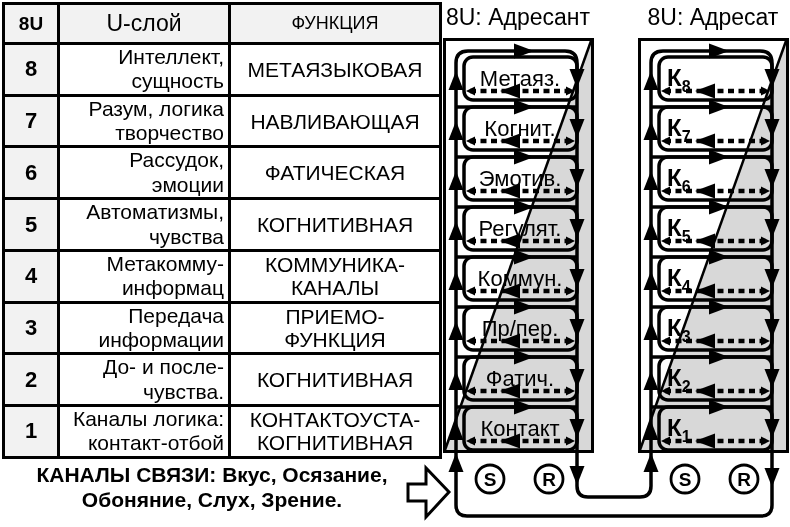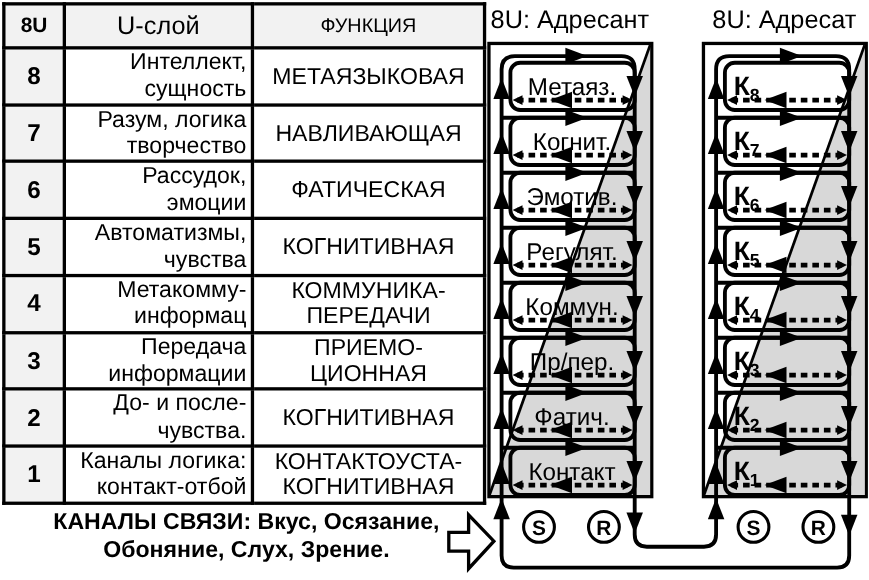--- a/index.html
+++ b/index.html
@@ -12,21 +12,21 @@
   .col-num{width:44px;text-align:center;font-weight:bold;font-size:22px;background:#f2f2f2;}
   .col-layer{width:160px;text-align:right;font-size:21px;line-height:1.16;white-space:pre-line;padding-left:8px;}
   .col-func{width:200px;text-align:center;font-size:21px;line-height:1.1;white-space:pre-line;}
   .utable thead th{height:37px;background:#f2f2f2;}
   .utable tbody th,.utable tbody td{height:47px;}
   .h-num{font-size:19px;font-weight:bold;}
   .h-layer{font-size:23px;font-weight:400;}
   .h-func{font-size:18px;font-weight:400;}
 
   
-  .caption{position:absolute;left:12px;top:462px;width:424px;text-align:center;
+  .caption{position:absolute;left:0;top:462px;width:424px;text-align:center;
            font-size:21px;font-weight:bold;line-height:1.2;white-space:pre-line;}
 
   
   .dtitle{position:absolute;top:4px;width:200px;text-align:center;font-size:23px;font-weight:400;}
   .dtitle.left{left:418px;}
   .dtitle.right{left:613px;}
 
   
   svg.diagram{position:absolute;left:0;top:0;width:790px;height:527px;}
   svg text{font-family:"Liberation Sans",sans-serif;}
@@ -71,28 +71,28 @@
         <th class="col-num">5</th>
         <td class="col-layer">Автоматизмы,
 чувства</td>
         <td class="col-func">КОГНИТИВНАЯ</td>
       </tr>
       <tr>
         <th class="col-num">4</th>
         <td class="col-layer">Метакомму-
 информац</td>
         <td class="col-func">КОММУНИКА-
-ПЕРЕДАЧИ</td>
+КАНАЛЫ</td>
       </tr>
       <tr>
         <th class="col-num">3</th>
         <td class="col-layer">Передача
 информации</td>
         <td class="col-func">ПРИЕМО-
-ЦИОННАЯ</td>
+ФУНКЦИЯ</td>
       </tr>
       <tr>
         <th class="col-num">2</th>
         <td class="col-layer">До- и после-
 чувства.</td>
         <td class="col-func">КОГНИТИВНАЯ</td>
       </tr>
       <tr>
         <th class="col-num">1</th>
         <td class="col-layer">Каналы логика:

